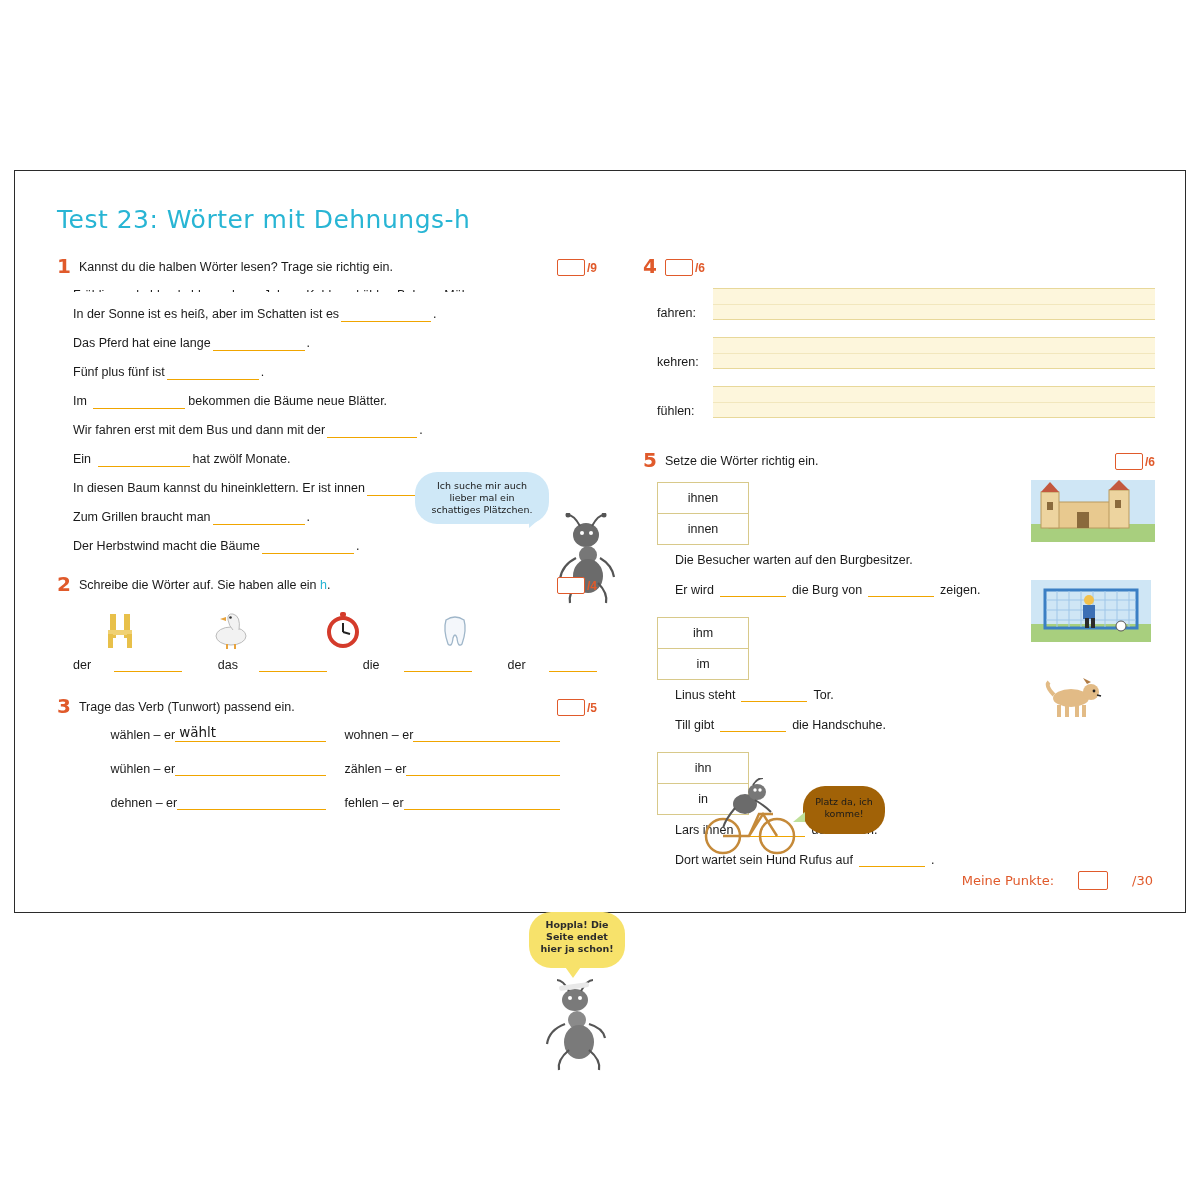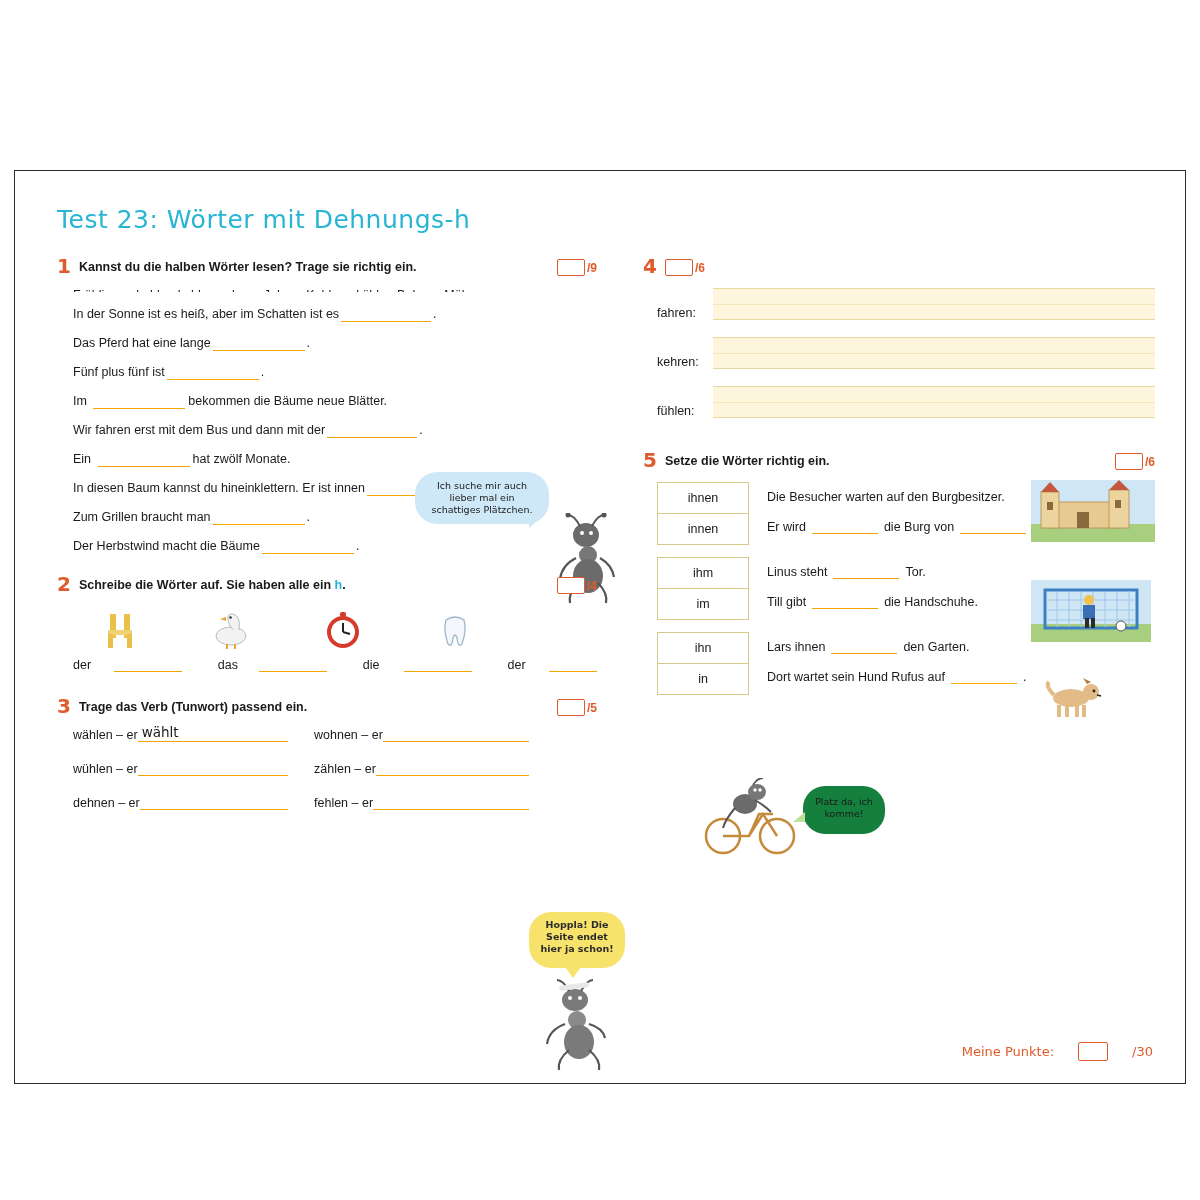--- a/index.html
+++ b/index.html
@@ -13,21 +13,21 @@
     font-family: "Liberation Sans", sans-serif;
     color: #1a1a1a;
     position: relative;
     overflow: hidden;
   }
   .page {
     position: absolute;
     left: 14px;
     top: 170px;
     width: 1172px;
-    height: 914px;
+    height: 743px;
     border: 1.5px solid #2b2b2b;
     background: #ffffff;
     box-sizing: border-box;
   }
   .inner {
     position: absolute;
     left: 0; top: 0; right: 0; bottom: 0;
     padding: 28px 30px 10px 42px;
     box-sizing: border-box;
   }
@@ -58,21 +58,21 @@
   }
   .tnum {
     color: #e05a2b;
     font-weight: bold;
     font-size: 20px;
     line-height: 16px;
     font-family: "DejaVu Sans", sans-serif;
   }
   .tprompt {
     font-size: 12.5px;
-    font-weight: bold;
+    font-weight: normal;
     line-height: 15px;
     flex: 1;
     padding-top: 2px;
   }
   .tprompt .h-accent { color: #28b5d4; }
   .pts {
     display: flex;
     align-items: center;
     gap: 2px;
     padding-top: 1px;
@@ -142,21 +142,22 @@
     align-items: flex-end;
     gap: 12px;
   }
   .row2 .art { width: 42px; }
   .row2 .bl { border-bottom: 1.2px solid #f0a500; height: 13px; }
 
   
   .verbgrid {
     padding-left: 16px;
     display: flex;
-    gap: 26px;
+    gap: 19px;
+    justify-content: center;
   }
   .vcol { width: 215px; }
   .vrow {
     font-size: 12.5px;
     display: flex;
     align-items: flex-end;
     margin-bottom: 20px;
     white-space: pre;
   }
   .vrow .vblank {
@@ -206,20 +207,21 @@
     letter-spacing: 0.2px;
     z-index: 2;
   }
 
   
   .t5group {
     display: flex;
     margin-bottom: 12px;
     padding-left: 14px;
     align-items: flex-start;
+    flex-direction: column;
   }
   .t5words {
     width: 92px;
     border: 1px solid #d8c98a;
     box-sizing: border-box;
   }
   .t5words div {
     height: 30px;
     line-height: 30px;
     text-align: center;
@@ -250,21 +252,21 @@
     border-radius: 22px;
     font-size: 9.5px;
     text-align: center;
     font-family: "DejaVu Sans", sans-serif;
     line-height: 12px;
     padding: 8px 10px;
     box-sizing: border-box;
   }
   .bubble-blue { background: #cfe8f7; }
   .bubble-yellow { background: #f7e26b; font-weight: bold; color: #2b2b2b; }
-  .bubble-green { background: #15803d; }
+  .bubble-green { background: #a16207; }
   .bubble .tail {
     position: absolute;
     width: 0; height: 0;
   }
 
   .meine {
     position: absolute;
     right: 32px;
     bottom: 22px;
     display: flex;

